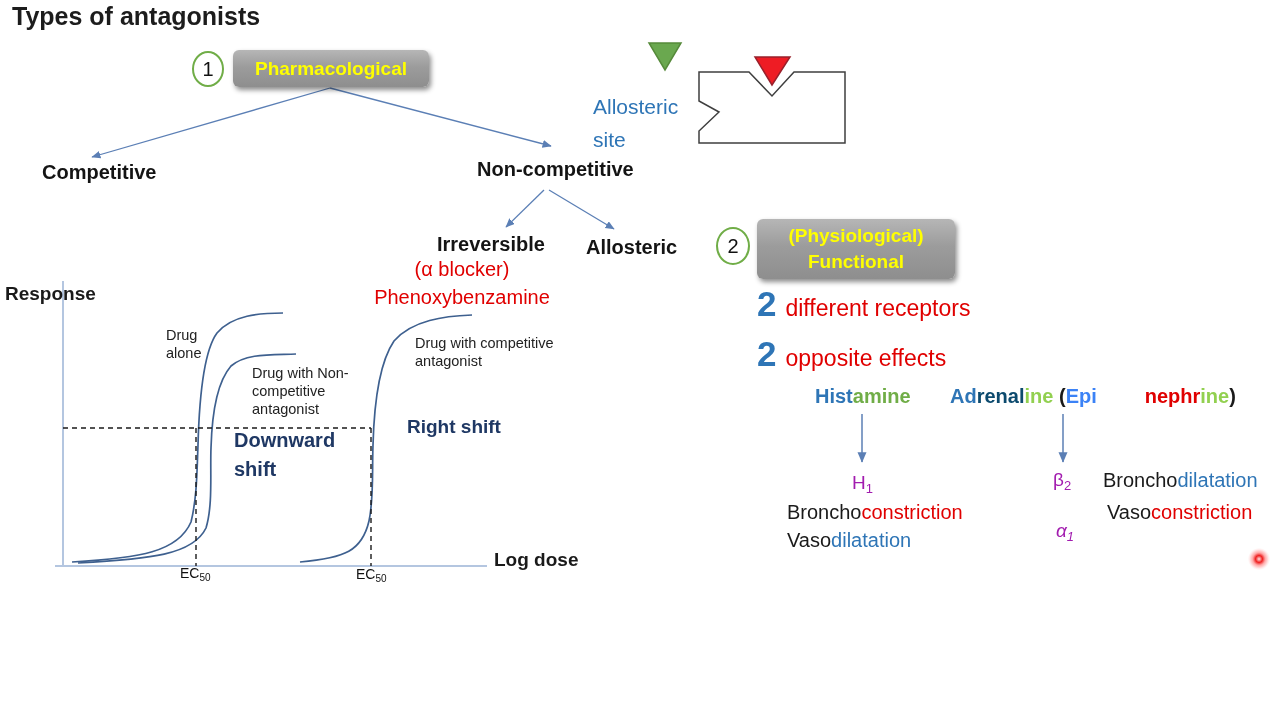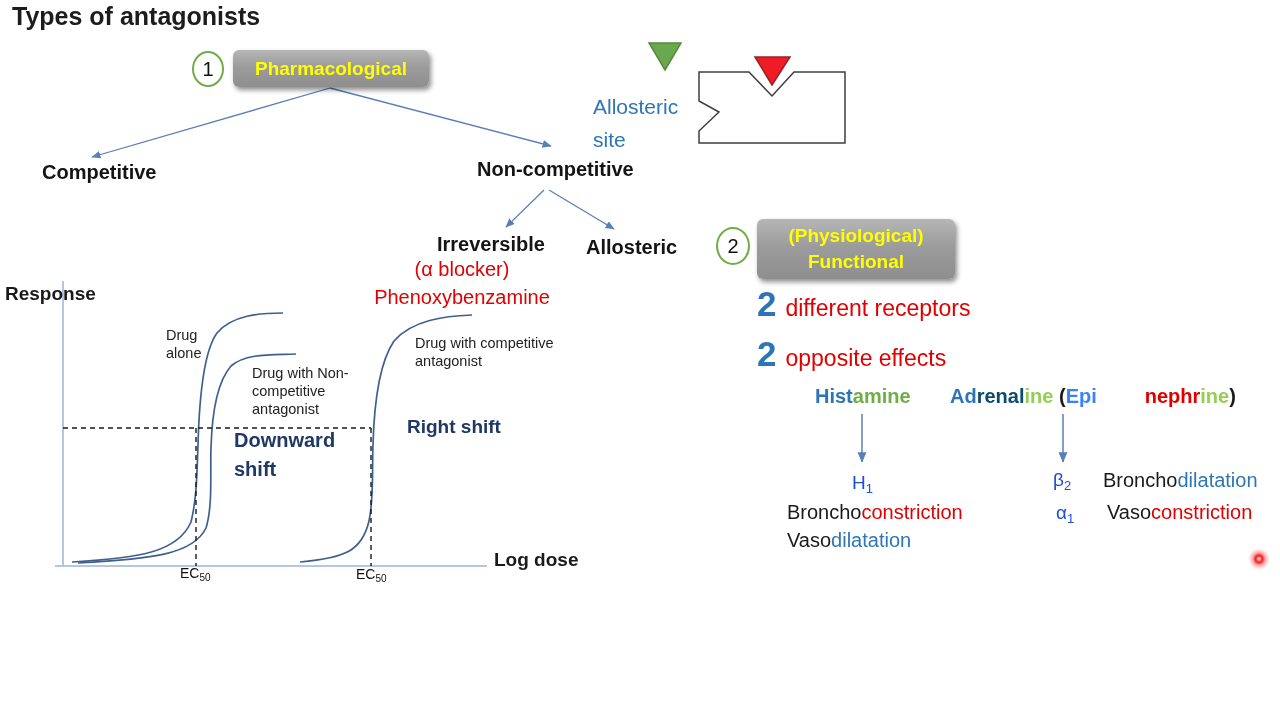--- a/index.html
+++ b/index.html
@@ -50,27 +50,27 @@
   #point1{left:757px;top:286px;}
   #point2{left:757px;top:336px;}
   .point-num{font-size:35px;font-weight:bold;color:#2e75b6;line-height:1;}
   .point-text{font-size:23px;color:#e00000;}
 
   .mediator{font-size:20px;font-weight:bold;}
   #histamine{left:815px;top:385px;}
   #adrenaline-line{left:950px;top:385px;}
 
   .effect{font-size:20px;color:#1a1a1a;}
-  .rsym{font-size:19px;color:#1d4ed8;}
+  .rsym{font-size:19px;color:#a21caf;}
   .rsub{font-size:13px;vertical-align:-4px;}
   #h1-receptor{left:852px;top:472px;}
   #bronchoconstriction{left:787px;top:501px;}
   #vasodilatation{left:787px;top:529px;}
   #beta2-receptor{left:1053px;top:469px;}
-  #alpha1-receptor{left:1056px;top:502px;}
+  #alpha1-receptor{left:1056px;top:520px;font-style:italic;}
   #bronchodilatation{left:1103px;top:469px;}
   #vasoconstriction{left:1107px;top:501px;}
 
   #laser{left:1248px;top:548px;width:22px;height:22px;border-radius:50%;
          background:radial-gradient(circle,#ffe3e3 0%,#ef2020 22%,rgba(255,80,80,.5) 40%,
                     rgba(255,140,140,.15) 62%,rgba(255,140,140,0) 72%);}
 </style>
 </head>
 <body>
 

